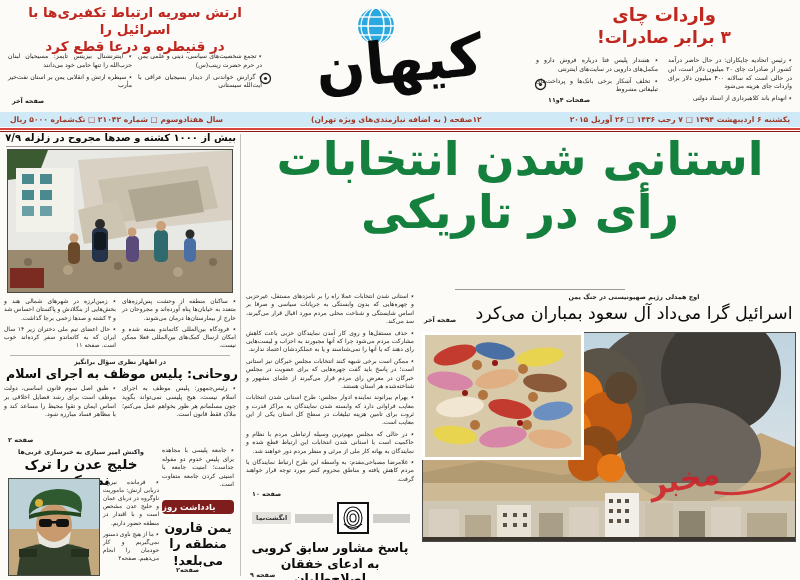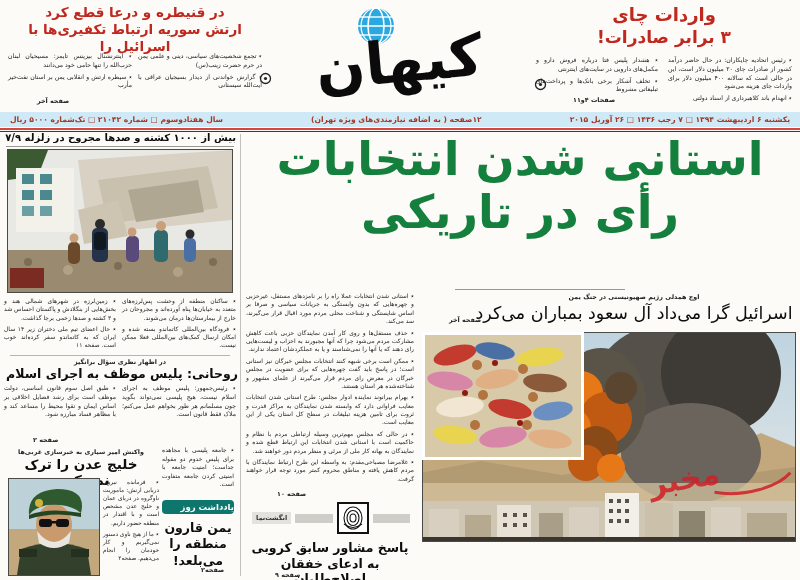--- a/index.html
+++ b/index.html
@@ -3,40 +3,40 @@
 <meta charset="utf-8">
 <style>
   html,body{margin:0;padding:0;background:#e9e7e2;}
   .page{position:relative;width:800px;height:580px;background:#fcfbf8;overflow:hidden;
         font-family:"DejaVu Sans",sans-serif;direction:rtl;}
   .abs{position:absolute;}
   .red-head{color:#c0271f;font-weight:bold;text-align:center;line-height:1.25;}
   .micro{font-size:6.2px;line-height:1.42;color:#1d1d1d;text-align:justify;}
   .micro p{margin:0 0 3px 0;}
   .kicker{font-size:6.4px;font-weight:bold;color:#222;text-align:center;}
-  .pref{font-size:6.4px;font-weight:bold;color:#222;margin-left:25px;}
+  .pref{font-size:6.4px;font-weight:bold;color:#222;}
   .h-black{color:#0d0d0d;font-weight:bold;text-align:center;}
   .vrule{width:1px;background:#c2c0bb;}
   .hrule{height:1px;background:#9a9892;}
   .datebar{background:#cfe9f6;color:#a03a28;font-size:7.6px;font-weight:bold;
            display:flex;justify-content:space-between;align-items:center;padding:0 10px;box-sizing:border-box;}
   .lead-h{font-weight:900;color:#15803d;text-align:center;letter-spacing:-1px;}
-  .notebox{background:#0f766e;color:#fff;font-size:8.5px;font-weight:bold;text-align:right;
+  .notebox{background:#7f1d1d;color:#fff;font-size:8.5px;font-weight:bold;text-align:left;
            border-radius:4px;line-height:14px;}
   .photo-frame{border:1px solid #4a4a46;box-sizing:border-box;overflow:hidden;background:#ccc;}
   svg{display:block;}
 </style>
 </head>
 <body>
 
 <div class="page">
 
   <div class="abs" style="left:6px;top:4px;width:258px;height:104px;">
+    <div class="red-head" style="font-size:13.5px;">ارتش سوریه ارتباط تکفیری‌ها با اسرائیل را</div>
     <div class="red-head" style="font-size:13.5px;">در قنیطره و درعا قطع کرد</div>
-    <div class="red-head" style="font-size:13.5px;">ارتش سوریه ارتباط تکفیری‌ها با اسرائیل را</div>
     <div class="abs micro" style="right:2px;top:48px;width:124px;">
       <p>٭ تجمع شخصیت‌های سیاسی، دینی و علمی یمن در حرم حضرت زینب(س)</p>
       <p>٭ گزارش خواندنی از دیدار بسیجیان عراقی با آیت‌الله سیستانی</p>
     </div>
     <div class="abs micro" style="left:2px;top:48px;width:124px;">
       <p>٭ اینترنشنال بیزینس تایمز: مسیحیان لبنان حزب‌الله را تنها حامی خود می‌دانند</p>
       <p>٭ سیطره ارتش و انقلابی یمن بر استان نفت‌خیز مأرب</p>
     </div>
     <div class="abs pref" style="left:6px;top:93px;">صفحه آخر</div>
   </div>

